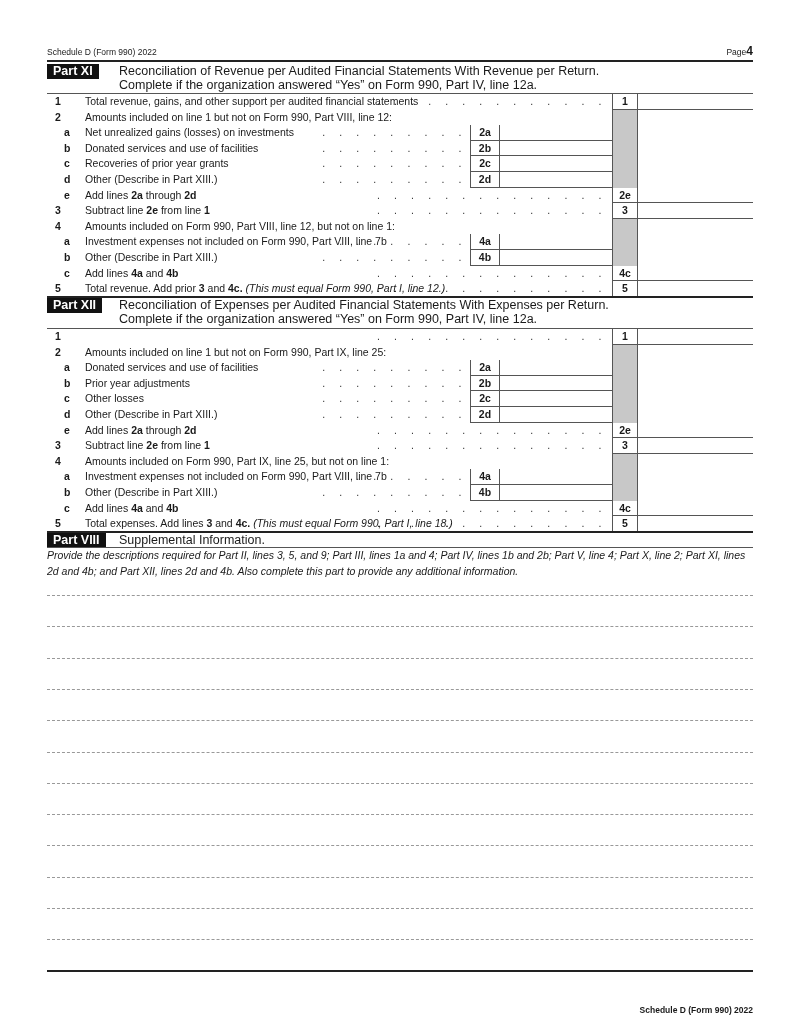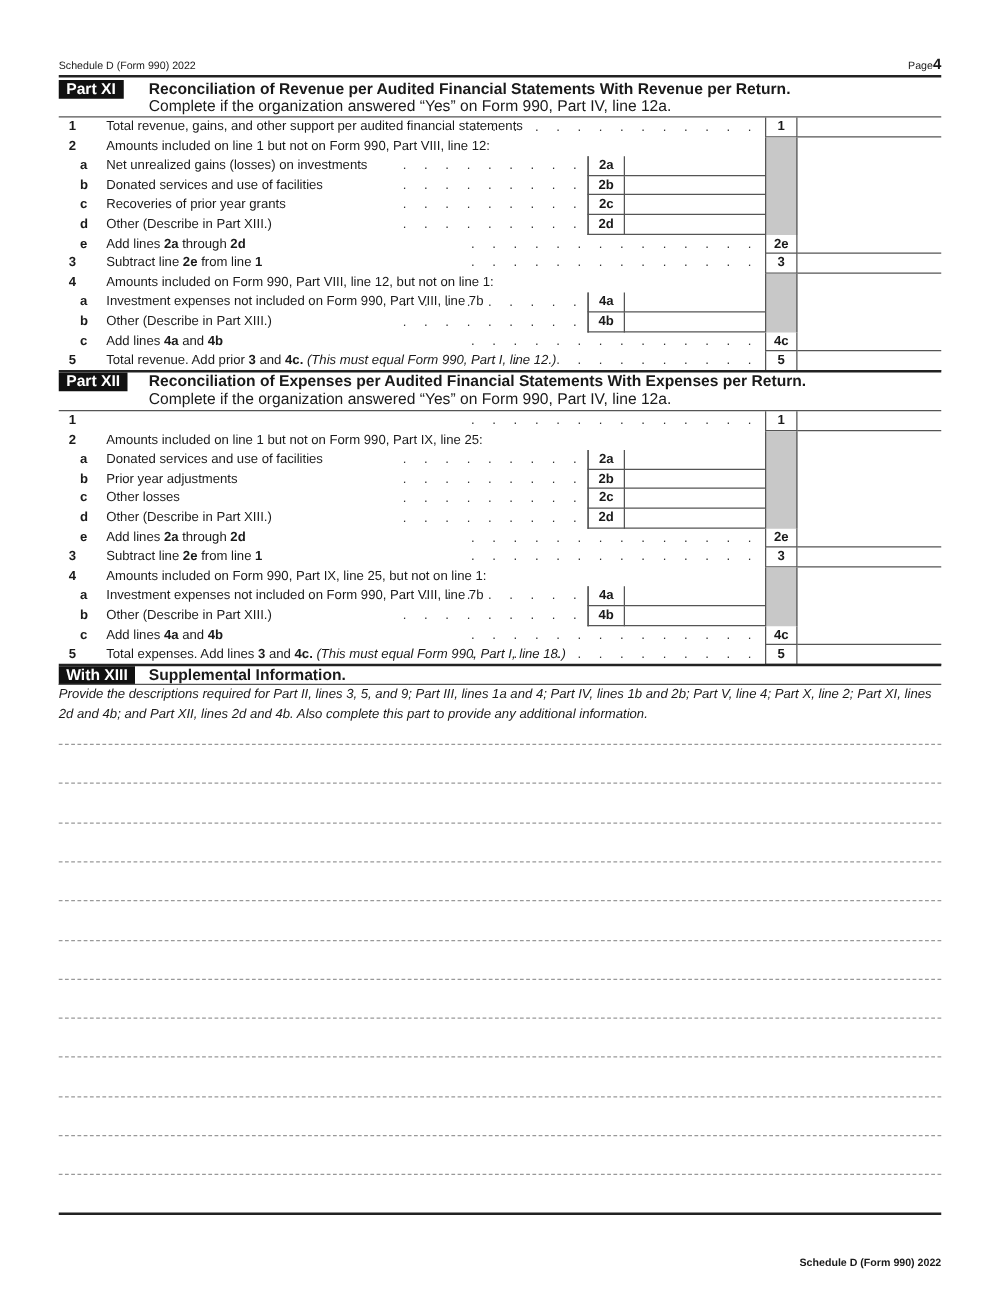--- a/index.html
+++ b/index.html
@@ -7,21 +7,21 @@
          font-family:"Liberation Sans", sans-serif; color:#1a1a1a; }
   .abs { position:absolute; }
   .hdr-left { left:47px; top:47px; font-size:8.5px; }
   .hdr-right { right:47px; top:44px; font-size:8.5px; }
   .hdr-right b { font-size:12px; }
   .hline { position:absolute; left:47px; width:706px; height:0; border-top:1px solid #555; }
   .thick { border-top:2px solid #222; }
   .part-row { position:absolute; left:47px; width:706px; height:29px; }
   .part-badge { position:absolute; left:0; top:1px; background:#111; color:#fff;
                 font-weight:bold; font-size:12.5px; padding:0 6px; height:15px; line-height:15px; }
-  .part-title { position:absolute; left:72px; top:0; font-weight:bold; font-size:12.5px; line-height:16px; white-space:nowrap; }
+  .part-title { position:absolute; left:72px; top:0; font-weight:normal; font-size:12.5px; line-height:16px; white-space:nowrap; }
   .part-sub { position:absolute; left:72px; top:15px; font-size:12.5px; line-height:15px; white-space:nowrap; }
   .row { position:absolute; left:47px; width:706px; height:15.6px; font-size:10.5px; line-height:15.6px; }
   .num { position:absolute; left:8px; width:14px; font-weight:bold; text-align:left; }
   .num.letter { left:17px; }
   .lbl { position:absolute; left:38px; white-space:nowrap; }
   .lbl b { font-weight:bold; }
   .lbl i { font-style:italic; }
   .dots { position:absolute; white-space:nowrap; letter-spacing:5.6px; color:#333; overflow:hidden; }
   .subbox { position:absolute; left:423px; width:30px; height:15.6px; text-align:center;
             font-weight:bold; border-left:1px solid #555; border-right:1px solid #555; box-sizing:border-box; }
@@ -234,21 +234,21 @@
       <span class="mainamt bot-b"></span>
     </div>
     <div class="gray" style="left:612px;width:26px;top:344.6px;height:78px;"></div>
             <div class="vline" style="left:470px;top:360.20000000000005px;height:62.4px;"></div>
     <div class="gray" style="left:612px;width:26px;top:453.8px;height:46.8px;"></div>
             <div class="vline" style="left:470px;top:469.40000000000003px;height:31.2px;"></div>
   </div>
 
 <div class="hline thick" style="top:531px;"></div>
 <div class="part-row" style="top:532px;height:16px;">
-  <div class="part-badge">With XIII</div>
+  <div class="part-badge">Part VIII</div>
   <div class="part-title" style="top:0;">Supplemental Information.</div>
 </div>
 <div class="hline" style="top:547px;"></div>
 <div class="desc" style="top:547px;">Provide the descriptions required for Part II, lines 3, 5, and 9; Part III, lines 1a and 4; Part IV, lines 1b and 2b; Part V, line 4; Part X, line 2; Part XI, lines 2d and 4b; and Part XII, lines 2d and 4b. Also complete this part to provide any additional information.</div>
 <div id="blank-lines">
     <div class="wline" style="top:595px;"></div>
     <div class="wline" style="top:626.3px;"></div>
     <div class="wline" style="top:657.6px;"></div>
     <div class="wline" style="top:688.9px;"></div>
     <div class="wline" style="top:720.2px;"></div>

